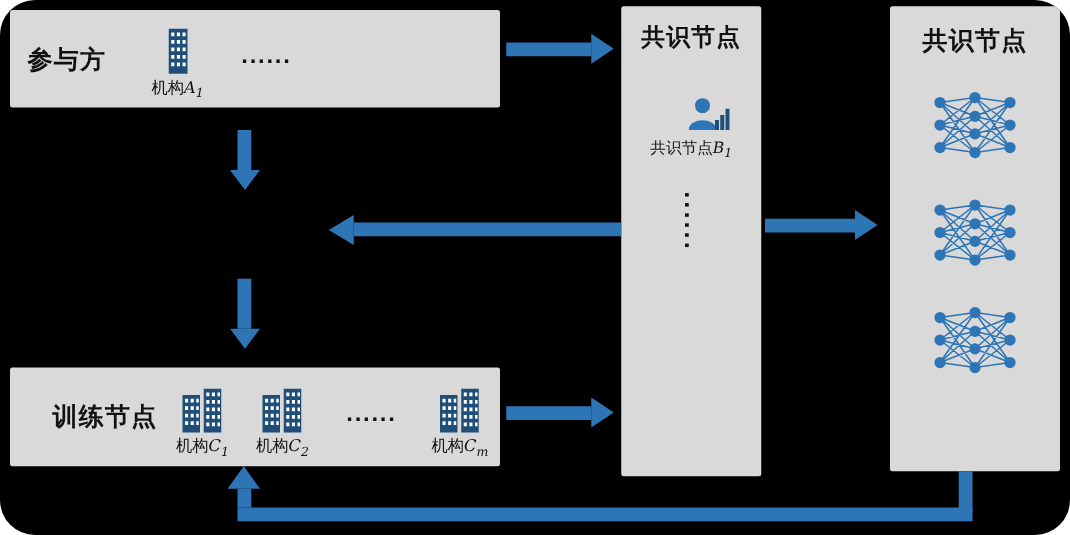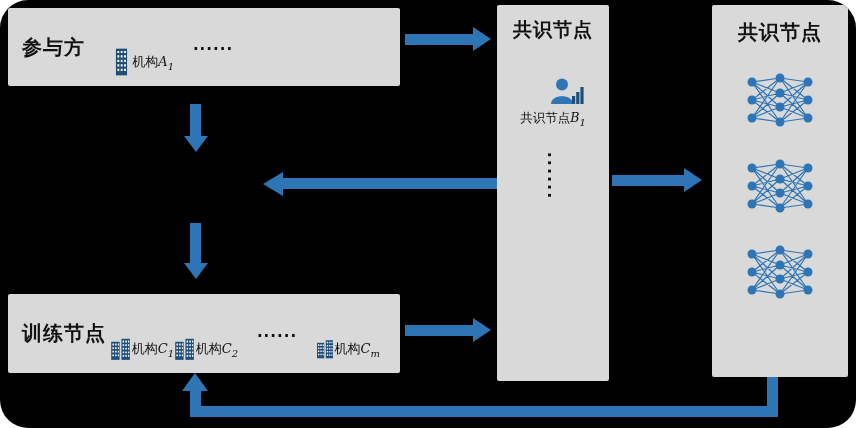--- a/index.html
+++ b/index.html
@@ -16,21 +16,21 @@
     background:var(--background);border-radius:28px;overflow:hidden;
     font-family:"DejaVu Sans",sans-serif;color:var(--text);
   }
   .panel{position:absolute;background:var(--panel);border-radius:2px;}
 
   
   .org-panel{display:flex;align-items:stretch;}
   .box-title{width:88px;padding-left:14px;font-size:20px;font-weight:700;
     display:flex;align-items:center;letter-spacing:1px;}
   .orgs{display:flex;align-items:flex-end;padding-bottom:5px;}
-  .org{width:64px;display:flex;flex-direction:row;align-items:center;}
+  .org{width:64px;display:flex;flex-direction:column;align-items:center;}
   .org svg{display:block;}
   .org-label{font-size:13px;margin-top:1px;white-space:nowrap;}
   .var{font-style:italic;font-family:"DejaVu Serif",serif;}
   sub{font-size:10px;font-style:italic;font-family:"DejaVu Serif",serif;}
   .h-ellipsis{width:78px;text-align:center;font-weight:700;font-size:15px;
     margin-bottom:27px;letter-spacing:1px;}
 
   
   .cons-panel{display:flex;flex-direction:column;align-items:center;}
   .cons-title{font-size:19px;font-weight:700;margin-top:12px;letter-spacing:1px;}
@@ -80,21 +80,21 @@
         <svg class="building" width="30" height="38" viewBox="0 0 30 38">
           <rect class="tower" x="8" y="1" width="15" height="36"></rect>
           <path class="win" d="M10 4h2.5v3h-2.5zM14.5 4h2.5v3h-2.5zM19 4h2.5v3h-2.5zM10 10h2.5v3h-2.5zM14.5 10h2.5v3h-2.5zM19 10h2.5v3h-2.5zM10 16h2.5v3h-2.5zM14.5 16h2.5v3h-2.5zM19 16h2.5v3h-2.5zM10 22h2.5v3h-2.5zM14.5 22h2.5v3h-2.5zM19 22h2.5v3h-2.5zM10 28h2.5v3h-2.5zM14.5 28h2.5v3h-2.5zM19 28h2.5v3h-2.5z"></path>
         </svg>
         <span class="org-label"><span>机构</span><span class="var">A</span><sub>1</sub></span>
       </div>
       <div class="h-ellipsis">......</div>
     </div>
   </div>
 
-  <div class="panel org-panel" style="left:8px;top:294px;width:392px;height:79px;">
+  <div class="panel org-panel" style="left:8px;top:294px;width:392px;height:79px;justify-content:flex-end;">
     <div class="box-title">训练节点</div>
     <div class="orgs">
       <div class="org">
         <svg class="building" width="36" height="38" viewBox="0 0 36 38">
           <rect class="tower" x="2" y="7" width="14" height="30"></rect>
           <rect class="tower" x="19" y="2" width="14" height="35"></rect>
           <path class="win" d="M4 10h2.5v3H4zM8.5 10h2.5v3H8.5zM13 10h2v3h-2zM4 16h2.5v3H4zM8.5 16h2.5v3H8.5zM13 16h2v3h-2zM4 22h2.5v3H4zM8.5 22h2.5v3H8.5zM13 22h2v3h-2zM4 28h2.5v3H4zM8.5 28h2.5v3H8.5zM13 28h2v3h-2zM21 5h2.5v3H21zM25.5 5h2.5v3h-2.5zM30 5h2v3h-2zM21 11h2.5v3H21zM25.5 11h2.5v3h-2.5zM30 11h2v3h-2zM21 17h2.5v3H21zM25.5 17h2.5v3h-2.5zM30 17h2v3h-2zM21 23h2.5v3H21zM25.5 23h2.5v3h-2.5zM30 23h2v3h-2zM21 29h2.5v3H21zM25.5 29h2.5v3h-2.5zM30 29h2v3h-2z"></path>
         </svg>
         <span class="org-label"><span>机构</span><span class="var">C</span><sub>1</sub></span>
       </div>

